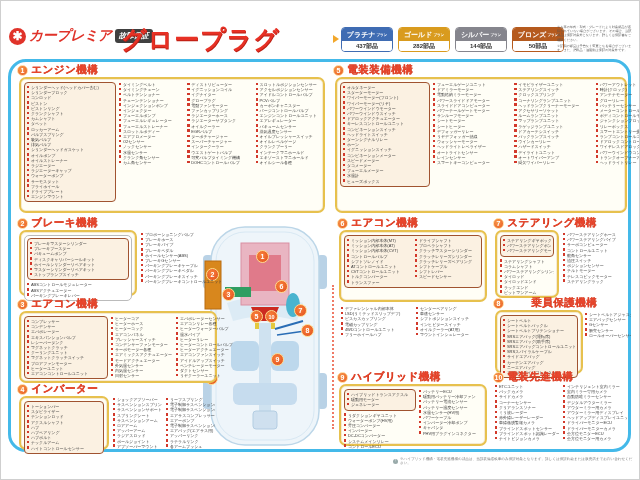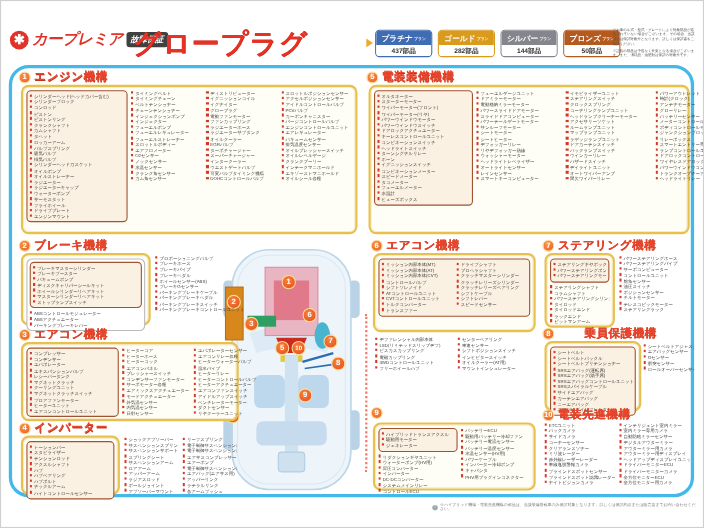--- a/index.html
+++ b/index.html
@@ -550,20 +550,21 @@
   <div id="free8" class="freecol">
       <span class="itm"><i></i>シートベルトアジャスター</span>
       <span class="itm"><i></i>エアバッグセンサー</span>
       <span class="itm"><i></i>Gセンサー</span>
       <span class="itm"><i></i>衝突センサー</span>
       <span class="itm"><i></i>ロールオーバーセンサー</span>
     </div>
 
   <div class="sec-h hdr9">
     <div class="sec-num">9</div>
+    <div class="sec-title">ハイブリッド機構</div>
   </div>
   <div id="box9" class="gbox flexrow">
     <div class="lcol">
       <div class="bbox">
           <span class="itm"><i></i>ハイブリッドトランスアクスル</span>
           <span class="itm"><i></i>駆動用モーター</span>
           <span class="itm"><i></i>ジェネレーター</span>
         </div>
       <div class="mt2">
           <span class="itm"><i></i>リダクションギヤユニット</span>

